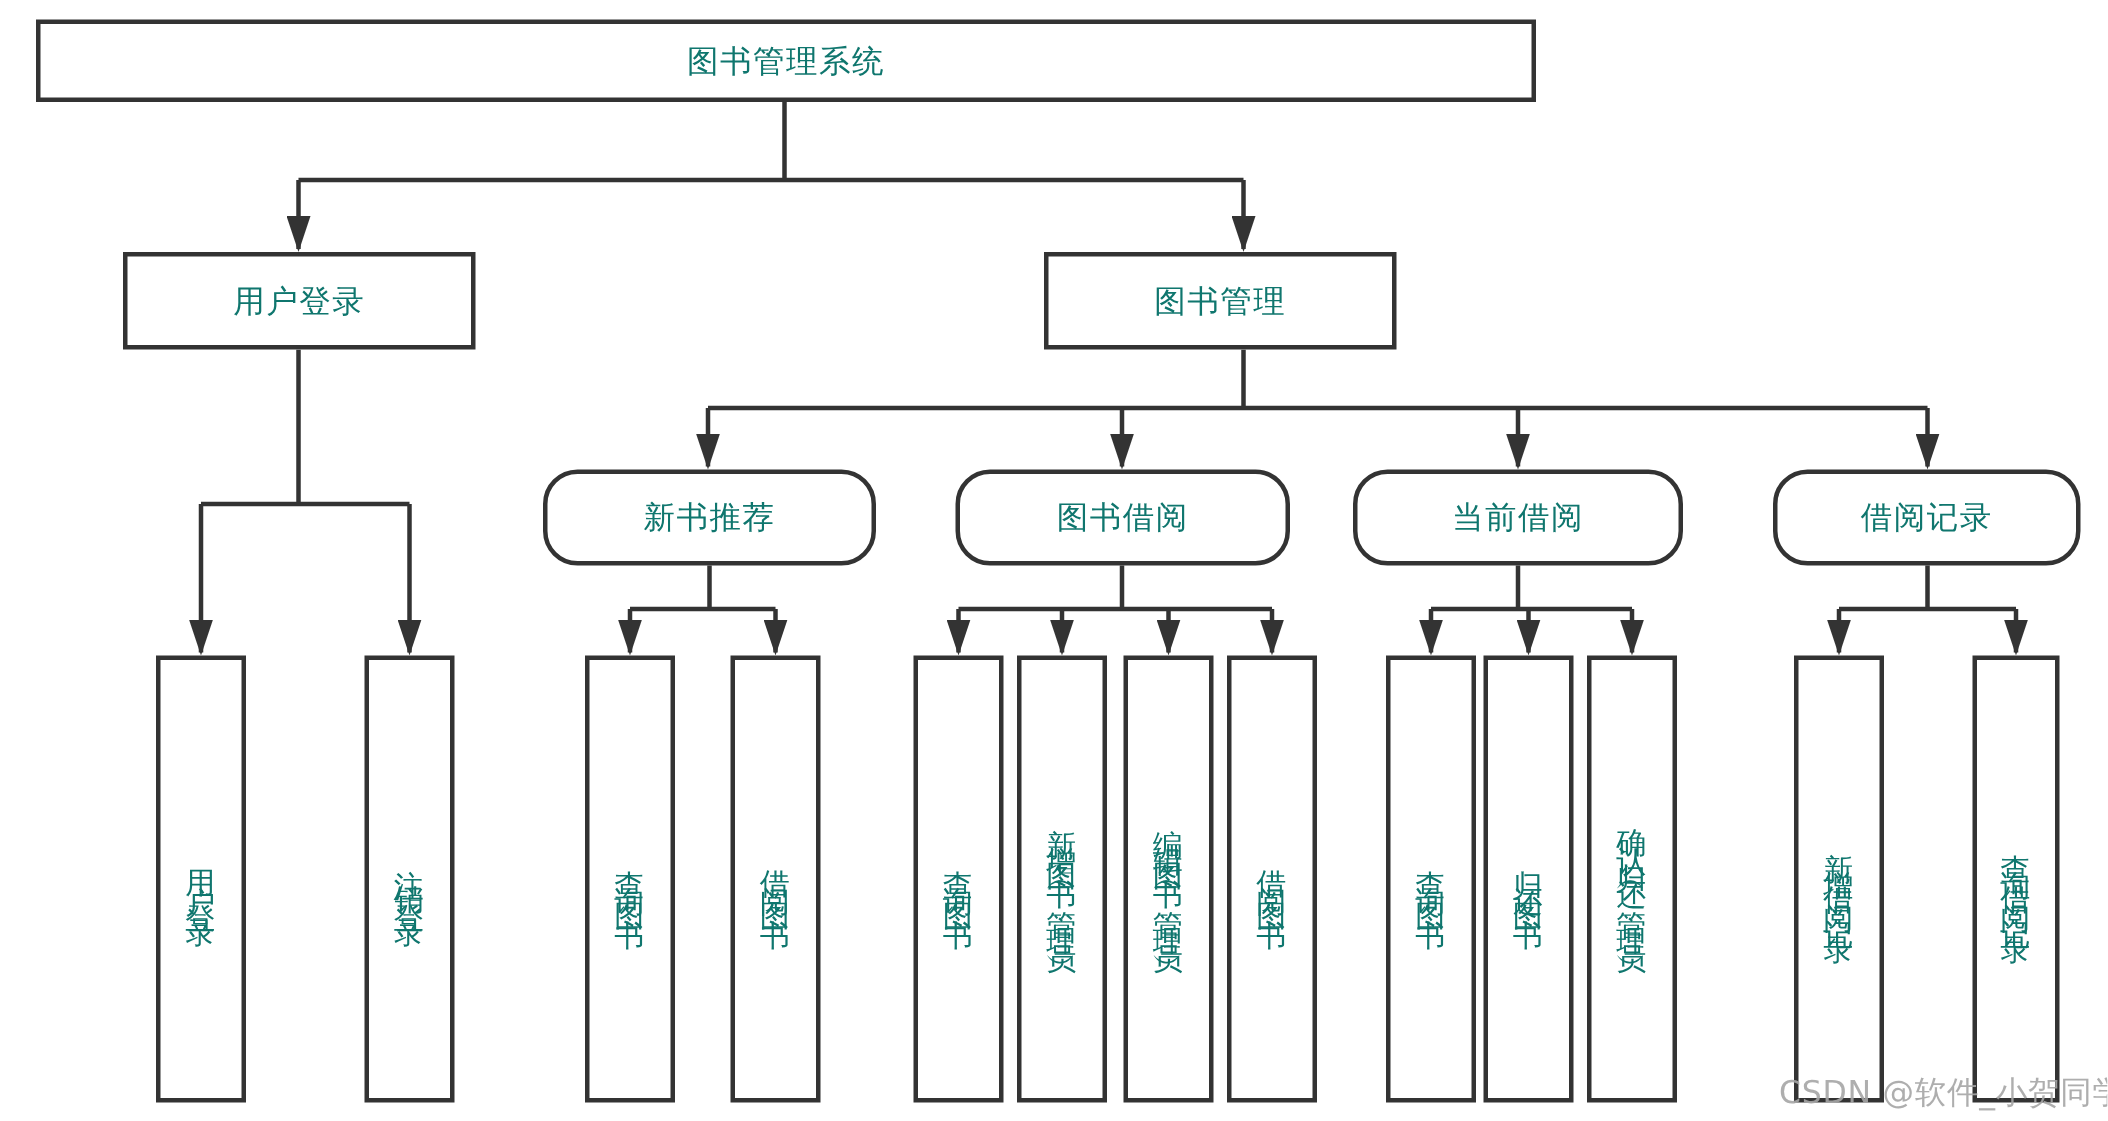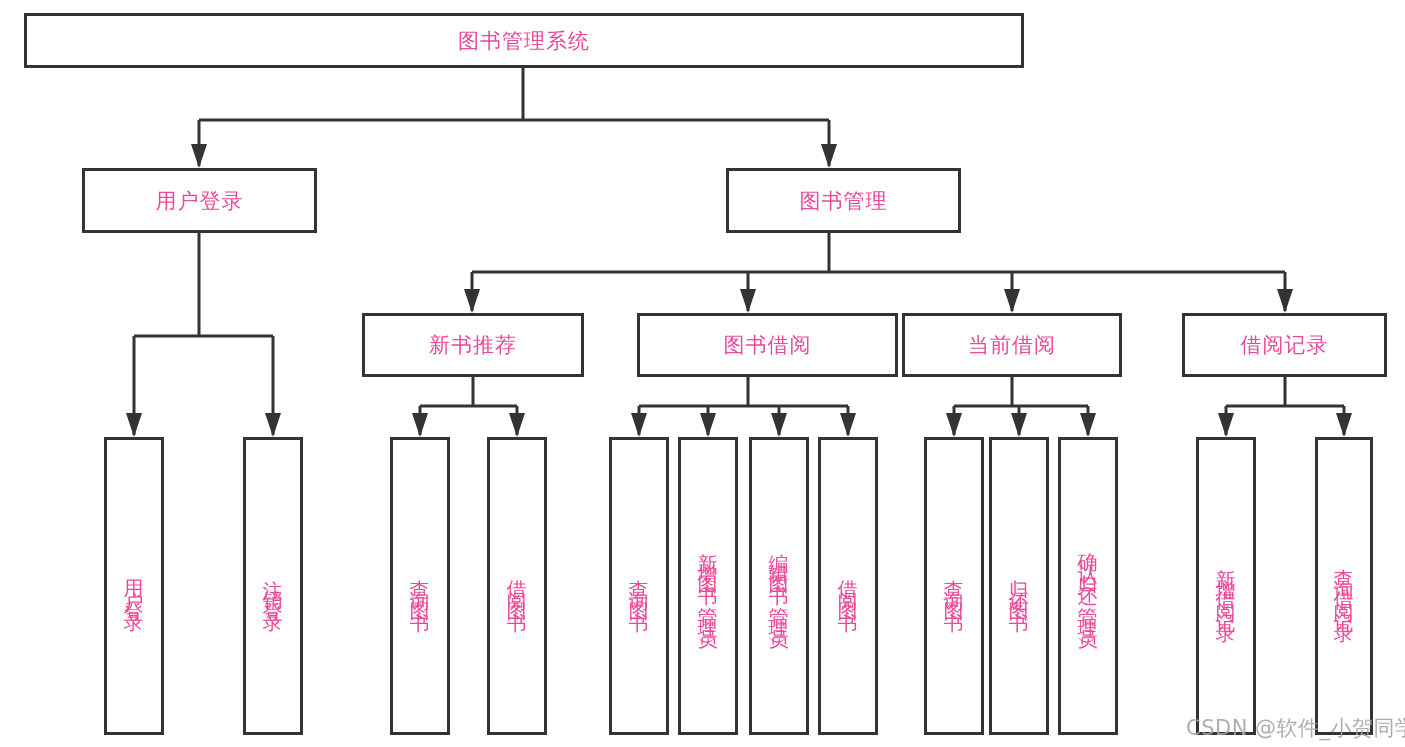--- a/index.html
+++ b/index.html
@@ -15,31 +15,31 @@
     position: absolute;
     left: 0; top: 0;
     width: 1405px; height: 747px;
     z-index: 0;
   }
   .node {
     position: absolute;
     box-sizing: border-box;
     background: #ffffff;
     border: 3px solid #333333;
-    color: #ec4899;
+    color: #0f766e;
     display: flex;
     align-items: center;
     justify-content: center;
     z-index: 1;
     text-align: center;
   }
   .hnode { font-size: 21px; letter-spacing: 1px; }
   .root  { left: 24px;  top: 13px;  width: 1000px; height: 55px; }
   .lvl2  { top: 168px; width: 235px; height: 65px; }
-  .lvl3  { top: 313px; height: 64px; }
+  .lvl3  { top: 313px; height: 64px; border-radius: 23px; }
   .leaf {
     top: 437px;
     width: 60px;
     height: 298px;
     font-size: 20px;
   }
   .leaf .vtext {
     writing-mode: vertical-rl;
     text-orientation: mixed;
     letter-spacing: 11px;
@@ -100,24 +100,24 @@
 
       <path d="M1285 377 V406 M1226 406 H1344"></path>
       <line x1="1226" y1="406" x2="1226" y2="435" marker-end="url(#ah)"></line>
       <line x1="1344" y1="406" x2="1344" y2="435" marker-end="url(#ah)"></line>
     </g>
   </svg>
 
   <div class="node hnode root">图书管理系统</div>
 
   <div class="node hnode lvl2" style="left:82px;">用户登录</div>
-  <div class="node hnode lvl2" style="left:726px;">图书管理</div>
+  <div class="node hnode lvl2" style="left:696px;">图书管理</div>
 
   <div class="node hnode lvl3" style="left:362px; width:222px;">新书推荐</div>
-  <div class="node hnode lvl3" style="left:637px; width:261px;">图书借阅</div>
+  <div class="node hnode lvl3" style="left:637px; width:223px;">图书借阅</div>
   <div class="node hnode lvl3" style="left:1182px; width:205px;">借阅记录</div>
   <div class="node hnode lvl3" style="left:902px; width:220px;">当前借阅</div>
 
   <div class="node leaf" style="left:104px;">
     <span class="vtext">用户登录</span>
   </div>
   <div class="node leaf" style="left:243px;">
     <span class="vtext">注销登录</span>
   </div>
 

